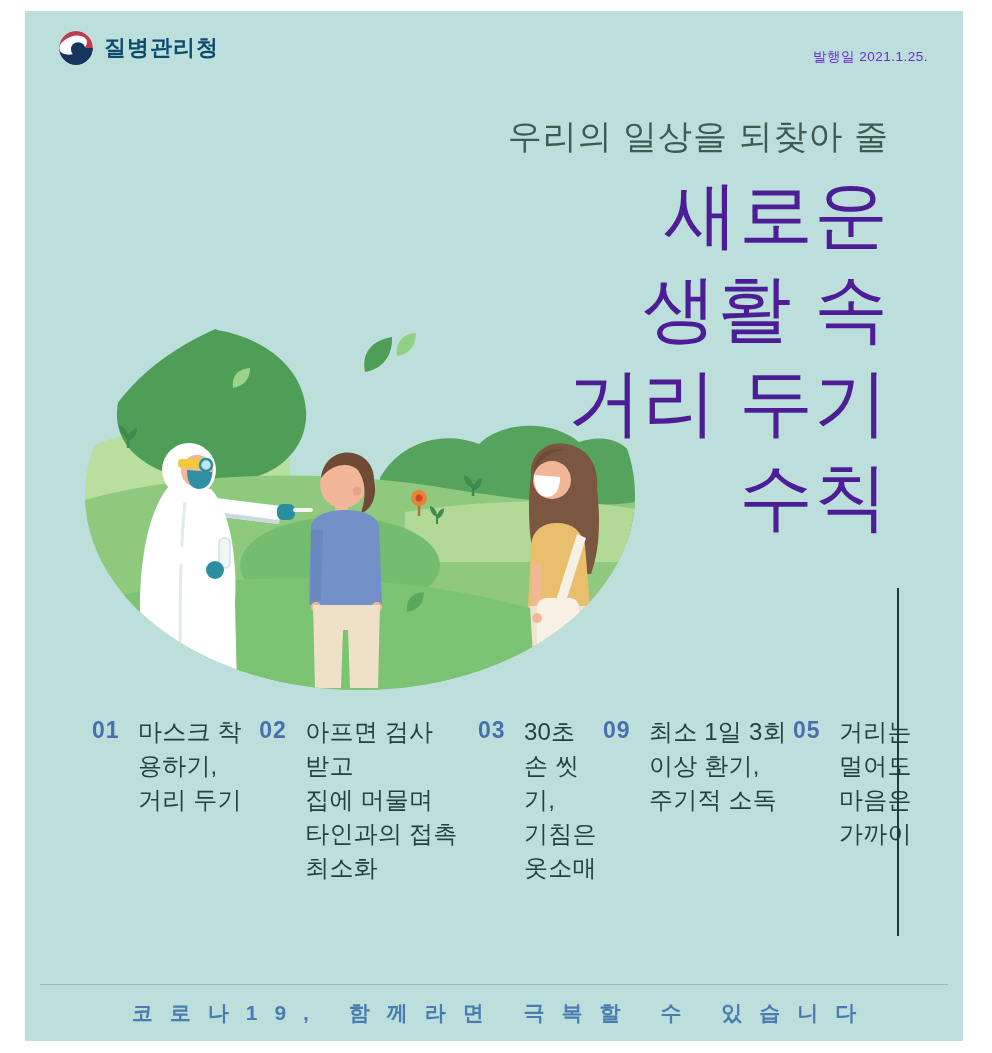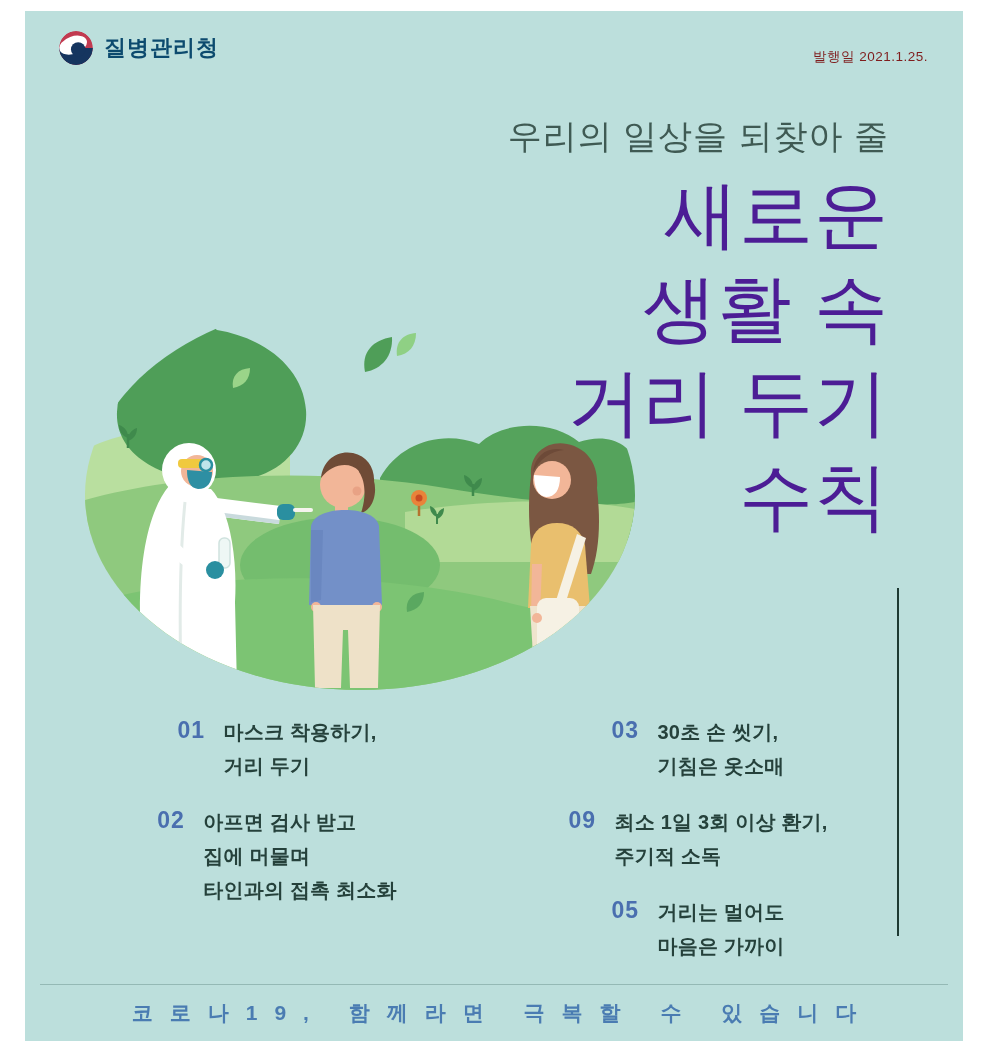--- a/index.html
+++ b/index.html
@@ -8,39 +8,39 @@
     font-family:"Liberation Sans","DejaVu Sans",sans-serif;
   }
   .poster{
     position:absolute;left:25px;top:11px;width:938px;height:1030px;
     background:#bcdfdc;overflow:hidden;
   }
   
   .logo{position:absolute;left:33px;top:19px;display:flex;align-items:center;gap:10px;}
   .logo-symbol{width:36px;height:36px;display:block;}
   .logo-text{font-size:22px;font-weight:bold;color:#0c4a6e;letter-spacing:1px;}
-  .issue-date{position:absolute;top:37px;right:35px;font-size:13.5px;color:#7f1d1d;letter-spacing:0.5px;}
+  .issue-date{position:absolute;top:37px;right:35px;font-size:13.5px;color:#6d28d9;letter-spacing:0.5px;}
   
   .headline{position:absolute;top:109px;right:74px;text-align:right;color:#1d3a33;}
   .subtitle{font-size:34px;font-weight:400;color:#3f5a53;letter-spacing:1px;line-height:32px;}
   .title{margin-top:16px;font-size:74px;font-weight:300;line-height:94px;letter-spacing:1px;color:#4c1d95;}
   .title div{white-space:nowrap;}
   
   .illustration{
     position:absolute;left:60px;top:289px;width:550px;height:390px;
     border-radius:50%;overflow:hidden;background:transparent;
   }
   .illustration svg{display:block;width:100%;height:100%;}
   
-  .rules-col{position:absolute;display:flex;flex-direction:column;align-items:center;}
+  .rules-col{position:absolute;display:flex;flex-direction:row;}
   .rules-left{left:67px;top:704px;width:370px;}
   .rules-right{left:453px;top:704px;width:440px;}
   .rule{display:flex;align-items:flex-start;margin-bottom:22px;}
   .rule-no{flex:0 0 46px;font-size:23px;font-weight:bold;color:#4a6faf;letter-spacing:1px;padding-top:2px;}
-  .rule-text{font-size:20px;font-weight:700;color:#25413b;line-height:34px;letter-spacing:0.2px;}
+  .rule-text{font-size:24px;font-weight:400;color:#25413b;line-height:34px;letter-spacing:0.2px;}
   
   .vline{position:absolute;left:872px;top:577px;width:2px;height:348px;background:#1d3a33;}
   .hline{position:absolute;left:15px;right:15px;top:973px;height:1px;background:rgba(100,140,134,0.45);}
   
   .tagline{
     position:absolute;left:0;right:0;top:988px;text-align:center;
     font-size:21px;font-weight:bold;color:#4a7cb2;
     letter-spacing:17px;text-indent:17px;white-space:nowrap;
   }
 </style>

